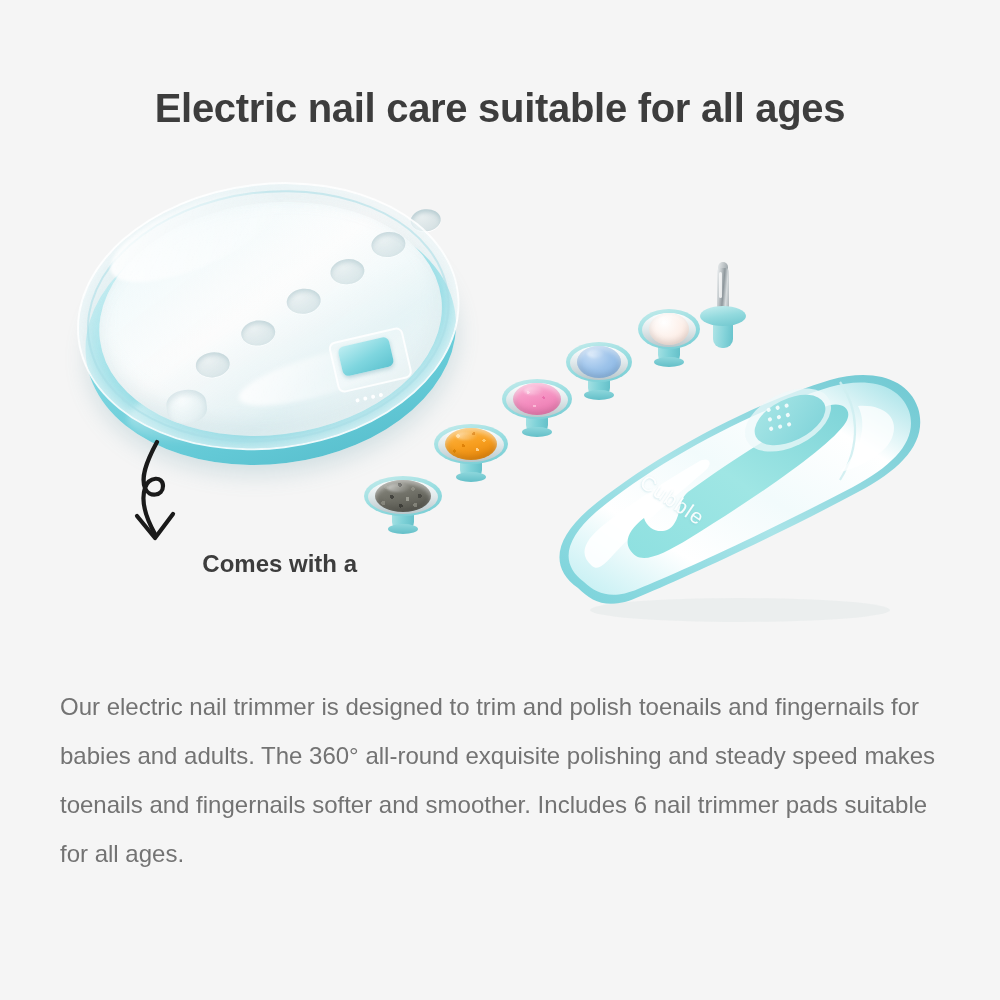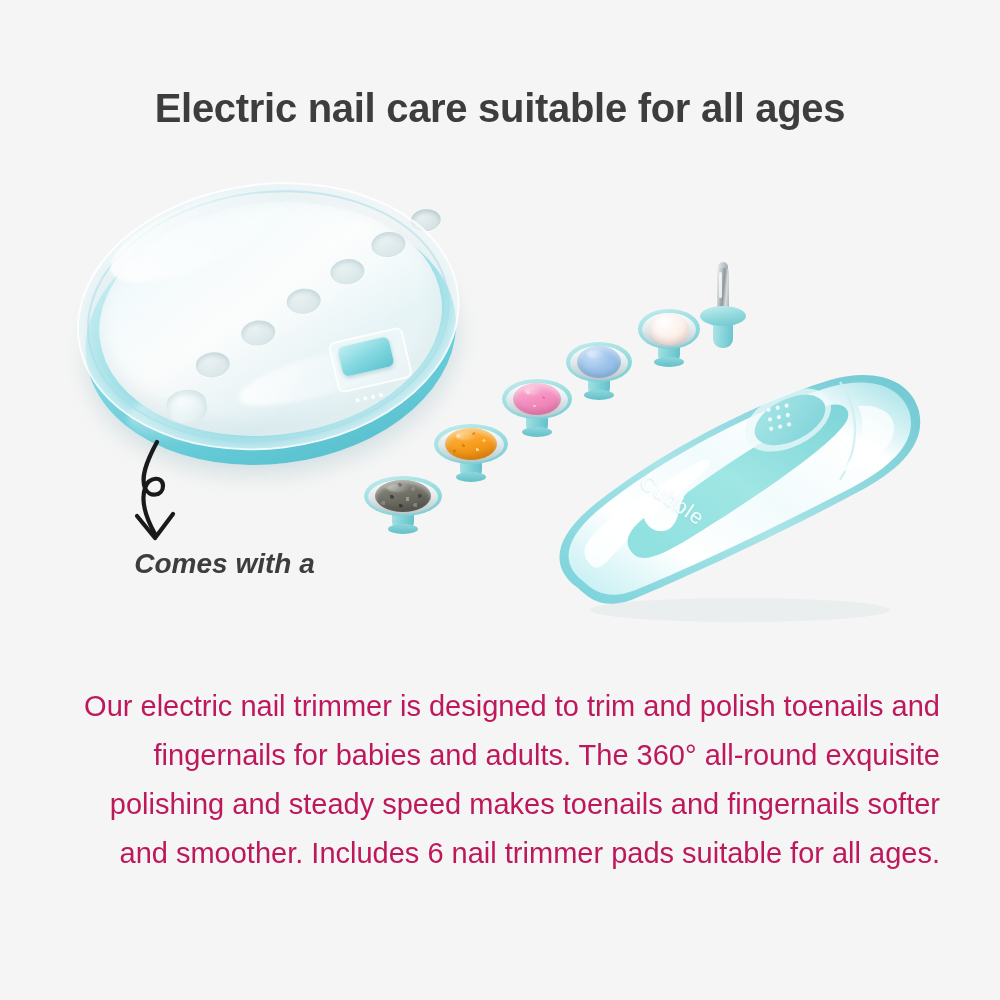--- a/index.html
+++ b/index.html
@@ -16,29 +16,29 @@
   .headline{
     position:absolute;top:86px;left:0;width:1000px;
     text-align:center;
     font-size:40px;font-weight:bold;color:#3d3d3d;
     letter-spacing:-0.3px;
   }
 
   
   .bodycopy{
     position:absolute;top:682px;left:60px;width:880px;
-    text-align:right;
-    font-size:29px;line-height:49px;color:#be185d;
+    text-align:left;
+    font-size:24px;line-height:49px;color:#737373;
   }
 
   
   .callout{
     position:absolute;top:550px;left:92px;width:265px;
-    text-align:center;
-    font-size:28px;font-weight:bold;line-height:28px;color:#3d3d3d;font-style:italic;
+    text-align:right;
+    font-size:24px;font-weight:bold;line-height:28px;color:#3d3d3d;
   }
   .arrow-wrap{position:absolute;top:438px;left:115px;width:110px;height:120px;}
 
   
   .case{position:absolute;left:78px;top:183px;width:385px;height:295px;
         transform:rotate(-7deg);}
   .case-base{
     position:absolute;left:6px;top:26px;width:372px;height:255px;
     border-radius:50%;
     background:linear-gradient(168deg,#bfeff3 0%,#7ed6e0 45%,#63c9d6 78%,#55bccb 100%);

